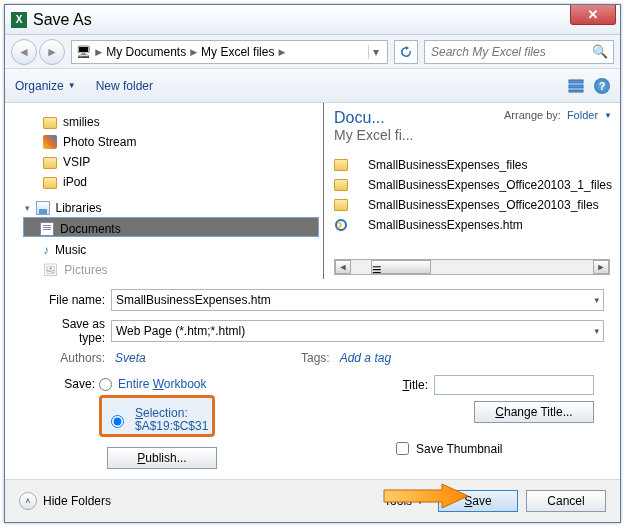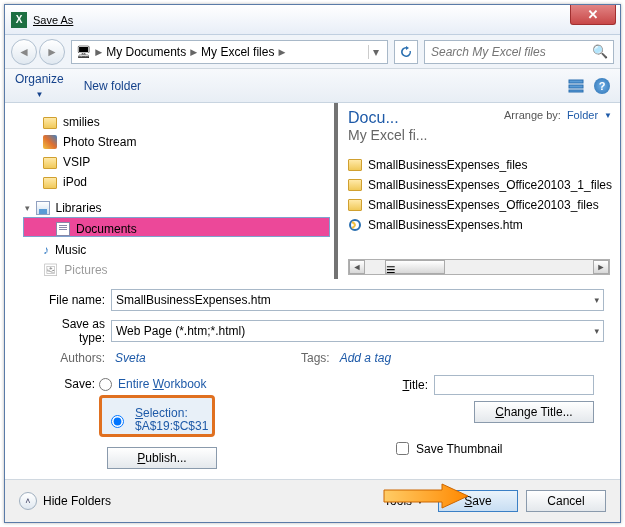--- a/index.html
+++ b/index.html
@@ -1,58 +1,58 @@
 <!DOCTYPE html>
 <html><head>
 <meta charset="utf-8">
 <style>
   * { box-sizing: border-box; font-family: "Segoe UI", Tahoma, sans-serif; }
   body { margin: 0; padding: 4px; background: #fff; }
   .window { width: 617px; border: 1px solid #5a7ba8; box-shadow: 0 0 3px rgba(0,0,0,0.3); background: #fff; }
   .titlebar { height: 30px; background: linear-gradient(#fff, #e8eef7); display: flex; align-items: center; padding: 0 0 0 6px; border-bottom: 1px solid #c0cfe0; }
   .titlebar .excel-icon { width: 16px; height: 16px; background: #1d6f42; color: #fff; font-size: 10px; font-weight: bold; display: flex; align-items: center; justify-content: center; margin-right: 6px; }
-  .titlebar .title-text { font-size: 11px; color: #000; text-decoration: underline; }
+  .titlebar .title-text { font-size: 16px; color: #000; }
   .titlebar .close-btn { margin-left: auto; width: 46px; height: 20px; background: linear-gradient(#e28484, #c84848); border: 1px solid #a03030; border-top: none; border-radius: 0 0 3px 3px; color: #fff; display: flex; align-items: center; justify-content: center; font-size: 13px; font-weight: bold; margin-right: 4px; position: relative; top: -5px; }
   .navrow { height: 34px; background: #f0f4f9; display: flex; align-items: center; padding: 4px 6px; gap: 6px; border-bottom: 1px solid #d0d8e0; }
   .navbtns { display: flex; gap: 2px; }
   .navcircle { width: 26px; height: 26px; border: 1px solid #b0c0d0; border-radius: 50%; background: linear-gradient(#fff, #e0e8f0); display: flex; align-items: center; justify-content: center; color: #888; font-size: 12px; }
   .breadcrumb { flex: 1; height: 24px; border: 1px solid #a8b8c8; background: #fff; display: flex; align-items: center; font-size: 12px; padding: 0 4px; }
   .bc-sep { color: #666; margin: 0 4px; font-size: 9px; }
   .bc-dd { color: #666; margin-left: auto; padding: 0 4px; border-left: 1px solid #ccc; }
   .refresh-btn { width: 24px; height: 24px; border: 1px solid #a8b8c8; background: #fff; display:flex; align-items:center; justify-content:center; }
   .refresh-btn svg { width:12px; height:12px; }
   .searchbox { width: 190px; height: 24px; border: 1px solid #a8b8c8; background: #fff; display: flex; align-items: center; padding: 0 4px; }
   .searchbox input { border: none; flex: 1; font-size: 12px; font-style: italic; color: #777; outline: none; }
   .searchbox .mag { color: #3a6ea5; font-size: 13px; }
   .toolbar { height: 34px; background: linear-gradient(#f7f9fc, #e8eef5); border-bottom: 1px solid #c8d4e0; display: flex; align-items: center; padding: 0 10px; gap: 20px; font-size: 12px; color: #15428b; }
-  .tool-link { cursor: default; display: flex; align-items: center; gap: 4px; flex-direction: column; }
+  .tool-link { cursor: default; display: flex; align-items: center; gap: 4px; }
   .tool-dd { font-size: 8px; color: #15428b; }
   .toolbar .right-icons { margin-left: auto; display: flex; gap: 10px; align-items: center; }
   .icon-sq { width:16px; height:16px; display:inline-flex; align-items:center; justify-content:center; }
   .help-icon { width:16px;height:16px;border-radius:50%;background:radial-gradient(#6fb0e8,#2a6fb0);color:#fff;font-size:11px;font-weight:bold;display:flex;align-items:center;justify-content:center; }
   .body-area { display: flex; height: 176px; }
   .left-pane { width: 368px; padding: 6px 4px 0 18px; overflow: hidden; position: relative; }
-  .right-pane { flex: 1; border-left: 4px solid #737373; padding: 6px 8px 0 10px; position: relative; }
+  .right-pane { flex: 1; border-left: 1px solid #737373; padding: 6px 8px 0 10px; position: relative; }
   .tree-item { display: flex; align-items: flex-end; gap: 6px; height: 20px; font-size: 12px; color: #000; padding-left: 20px; }
-  .tree-item.sel { background: #ec4899; border: 1px solid #7da2ce; padding-left: 32px; }
+  .tree-item.sel { background: #737373; border: 1px solid #7da2ce; padding-left: 16px; }
   .folder-ic { width: 14px; height: 12px; background: linear-gradient(#ffe9a8, #f0c95a); border: 1px solid #d0a030; border-radius: 1px; }
   .lib-ic { width:14px;height:14px;background:linear-gradient(#fff,#d0e0f0);border:1px solid #90a0c0; position:relative; }
   .lib-ic::after { content:""; position:absolute; bottom:0; left:2px; width:8px; height:5px; background:#5a9bd5; }
   .doc-folder-ic { width:14px;height:14px;background:#fff;border:1px solid #88a; position:relative;}
   .doc-folder-ic::before{content:"";position:absolute;top:2px;left:2px;right:2px;height:1px;background:#88a;box-shadow:0 2px 0 #88a,0 4px 0 #88a;}
   .music-ic{color:#3a7fc5;font-size:12px;}
   .lib-header { font-size: 12px; display: flex; align-items: center; gap: 6px; margin-bottom: 2px; margin-top: 12px; }
   .tri { color:#666; font-size:9px; }
   .rp-head { display:flex; align-items:flex-start; }
   .rp-title { color:#1e5aa8; font-size:16px; }
   .rp-sub { font-size:14px; color:#666; }
   .rp-arrange { font-size:11px; color:#555; display:flex; align-items:center; gap:6px; margin-left:auto; }
   .rp-arrange .val { color:#1e5aa8; }
   .rp-list { margin-top: 12px; display:flex; flex-direction:column; }
-  .rp-item { display:flex; align-items:center; gap:6px; height:20px; font-size:12px; }
+  .rp-item { display:flex; align-items:center; gap:20px; height:20px; font-size:12px; }
   .rp-item .folder-ic { flex-shrink:0; }
   .ie-ic{width:14px;height:14px;display:inline-flex;align-items:center;justify-content:center;}
   .rp-scroll{position:absolute;bottom:4px;left:10px;right:10px;height:16px;border:1px solid #b0b0b0;background:#f0f0f0;display:flex;align-items:center;}
   .rp-scroll .arr{width:16px;height:14px;background:linear-gradient(#fff,#d8d8d8);border:1px solid #aaa;display:flex;align-items:center;justify-content:center;font-size:9px;color:#555;}
   .rp-scroll .thumb{width:60px;height:14px;background:linear-gradient(#fff,#d8d8d8);border:1px solid #aaa;margin-left:20px;}
   .form-area { padding: 10px 16px 10px 30px; font-size:12px; }
   .form-row { display:flex; align-items:center; margin-bottom:6px; }
   .form-label { width: 76px; text-align:right; padding-right:6px; color:#000; }
   .form-input { flex:1; height:22px; border:1px solid #a8b8c8; background:#fff; padding:0 4px; font-size:12px; display:flex; align-items:center; }
   .form-input .dd{margin-left:auto;color:#555;font-size:9px;}

